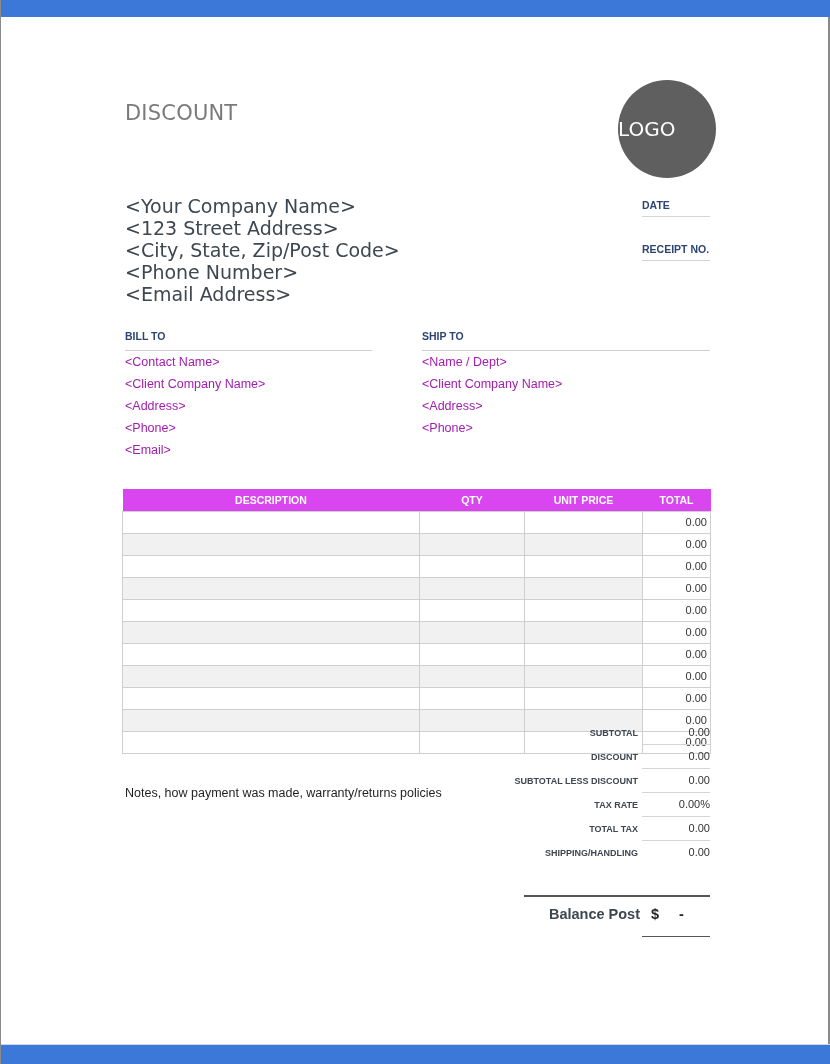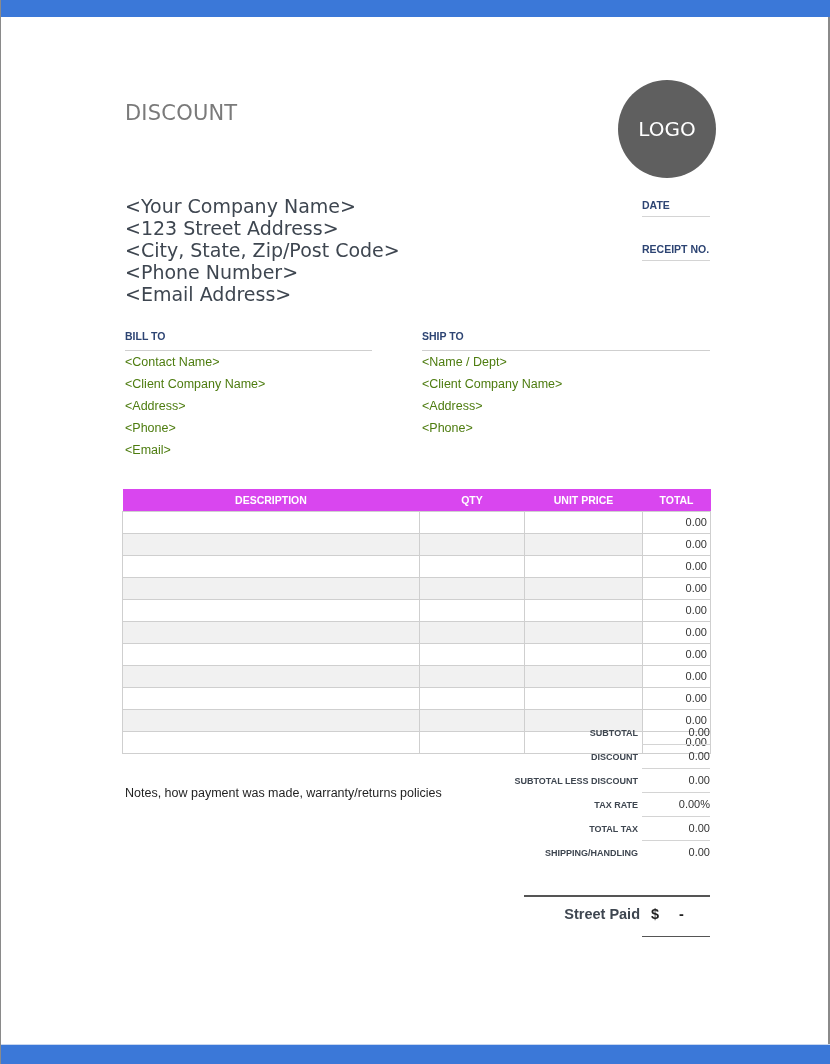--- a/index.html
+++ b/index.html
@@ -15,39 +15,39 @@
     .bottom-bar { position: absolute; left: 0; top: 1044px; width: 830px; height: 20px; background: #3b78d8; border-top: 1px solid #c7d6ef; }
 
     .title {
       position: absolute; left: 124px; top: 101px;
       font-size: 21px; color: #7a7a7a; letter-spacing: 0.2px;
       font-family: "DejaVu Sans", sans-serif; font-weight: normal;
     }
     .logo {
       position: absolute; left: 617px; top: 80px; width: 98px; height: 98px;
       border-radius: 50%; background: #5f5f5f; color: #fff;
-      display: flex; align-items: center; justify-content: center;
+      display: flex; align-items: center; justify-content: flex-start;
       font-size: 20px; font-family: "DejaVu Sans", sans-serif;
     }
 
     .company { position: absolute; left: 124px; top: 196px; }
     .company .line { font-size: 19px; color: #3e4650; height: 22px; line-height: 20px; font-family: "DejaVu Sans", sans-serif; }
 
     .meta-label {
       position: absolute; left: 641px; width: 68px; text-align: left;
       font-size: 10.5px; font-weight: bold; color: #2d4473;
       border-bottom: 1px solid #d4d4d4; padding-bottom: 5px;
     }
 
     .section-head {
       position: absolute; font-size: 10.5px; font-weight: bold; color: #2d4473;
       border-bottom: 1px solid #cfcfcf; padding-bottom: 8px;
     }
     .addr { position: absolute; }
-    .addr .line { font-size: 12.5px; color: #4d7c0f; height: 22px; line-height: 20px; }
+    .addr .line { font-size: 12.5px; color: #a21caf; height: 22px; line-height: 20px; }
 
     table.items {
       position: absolute; left: 121px; top: 489px; width: 588px;
       border-collapse: collapse; table-layout: fixed;
     }
     table.items th {
       background: #d946ef; color: #fff; font-size: 10.5px; font-weight: bold;
       height: 22px; text-align: center; border: none;
     }
     table.items td {
@@ -225,19 +225,19 @@
       <div class="sum-label">TOTAL TAX</div>
       <div class="sum-val">0.00</div>
     </div>
     <div class="sum-row">
       <div class="sum-label">SHIPPING/HANDLING</div>
       <div class="sum-val" style="border-bottom:none;">0.00</div>
     </div>
   </div>
   <div class="sum-rule"></div>
 
-  <div class="balance-label">Street Paid</div>
+  <div class="balance-label">Balance Post</div>
   <div class="balance-cur">$</div>
   <div class="balance-val">-</div>
   <div class="balance-rule"></div>
 
   <div class="bottom-bar"></div>
 </div>
 
 </body></html>

